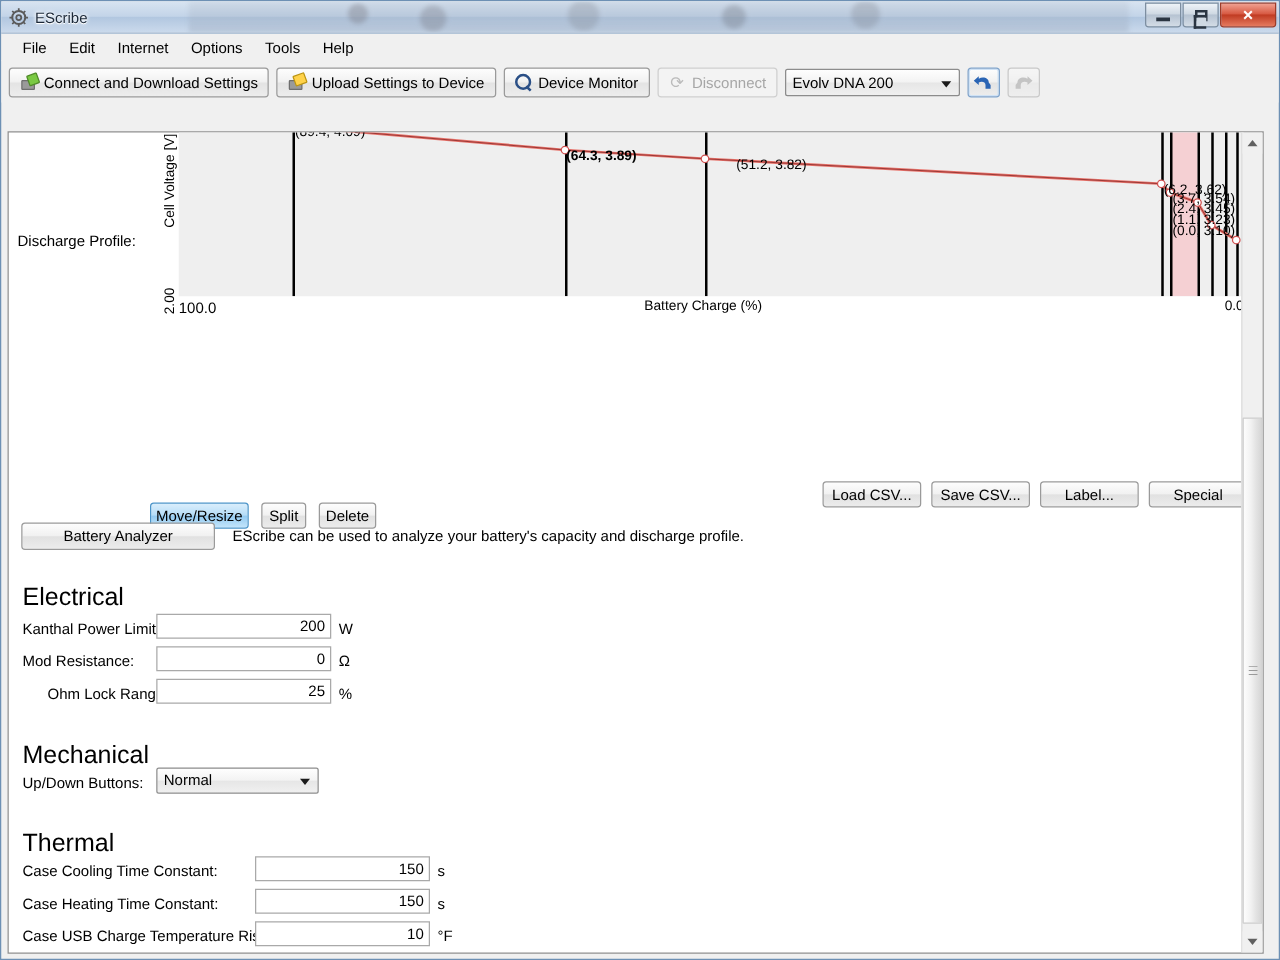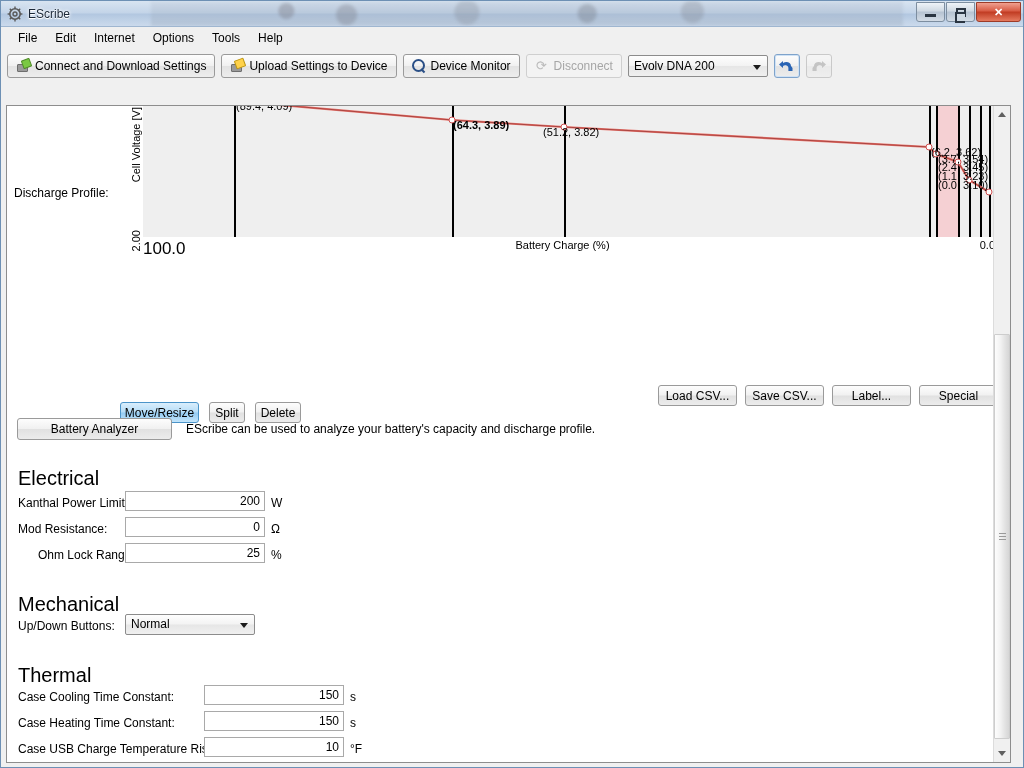--- a/index.html
+++ b/index.html
@@ -251,21 +251,21 @@
     font-size: 11px;
     writing-mode: vertical-rl; transform: rotate(180deg);
     color: #000;
   }
   #ytick {
     position: absolute; left: 0px; bottom: 2px;
     font-size: 11px;
     writing-mode: vertical-rl; transform: rotate(180deg);
     color: #000;
   }
-  #xtick-left  { position:absolute; left: 13px;  top: 146px; font-size: 17px; }
+  #xtick-left  { position:absolute; left: 13px;  top: 146px; font-size: 12px; }
   #xtick-right { position:absolute; right: 0px;  top: 146px; font-size: 11px; }
   #xaxis-title { position:absolute; left: 0; right: 0; top: 146px; text-align:center; font-size: 11px; }
 
   
   .btn {
     height: 21px;
     border: 1px solid #9a9a9a;
     border-radius: 3px;
     background: linear-gradient(to bottom, #fdfdfd 0%, #f1f1f1 48%, #e1e1e1 52%, #ececec 100%);
     font-size: 12px; color: #000;
@@ -477,21 +477,21 @@
             <div class="pt" style="left:309px; top:27px;"></div>
             <div class="pt" style="left:421px; top:34px;"></div>
             <div class="pt" style="left:786px; top:54px;"></div>
             <div class="pt" style="left:793px; top:61px;"></div>
             <div class="pt" style="left:815px; top:69px;"></div>
             <div class="pt" style="left:826px; top:87px;"></div>
             <div class="pt" style="left:846px; top:99px;"></div>
 
             <div class="ptlabel" style="left:93px; top:7px;">(89.4, 4.09)</div>
             <div class="ptlabel" style="left:310px; top:26px;font-weight:bold;">(64.3, 3.89)</div>
-            <div class="ptlabel" style="left:400px; top:33px;">(51.2, 3.82)</div>
+            <div class="ptlabel" style="left:446px; top:33px;">(51.2, 3.82)</div>
             <div class="ptlabel" style="left:788px; top:53px;">(6.2, 3.62)</div>
             <div class="ptlabel" style="left:795px; top:60px;">(3.7, 3.54)</div>
             <div class="ptlabel" style="left:795px; top:68px;">(2.4, 3.45)</div>
             <div class="ptlabel" style="left:795px; top:77px;">(1.1, 3.23)</div>
             <div class="ptlabel" style="left:795px; top:86px;">(0.0, 3.10)</div>
           </div>
 
           <div id="xtick-left">100.0</div>
           <div id="xaxis-title">Battery Charge (%)</div>
           <div id="xtick-right">0.0</div>

